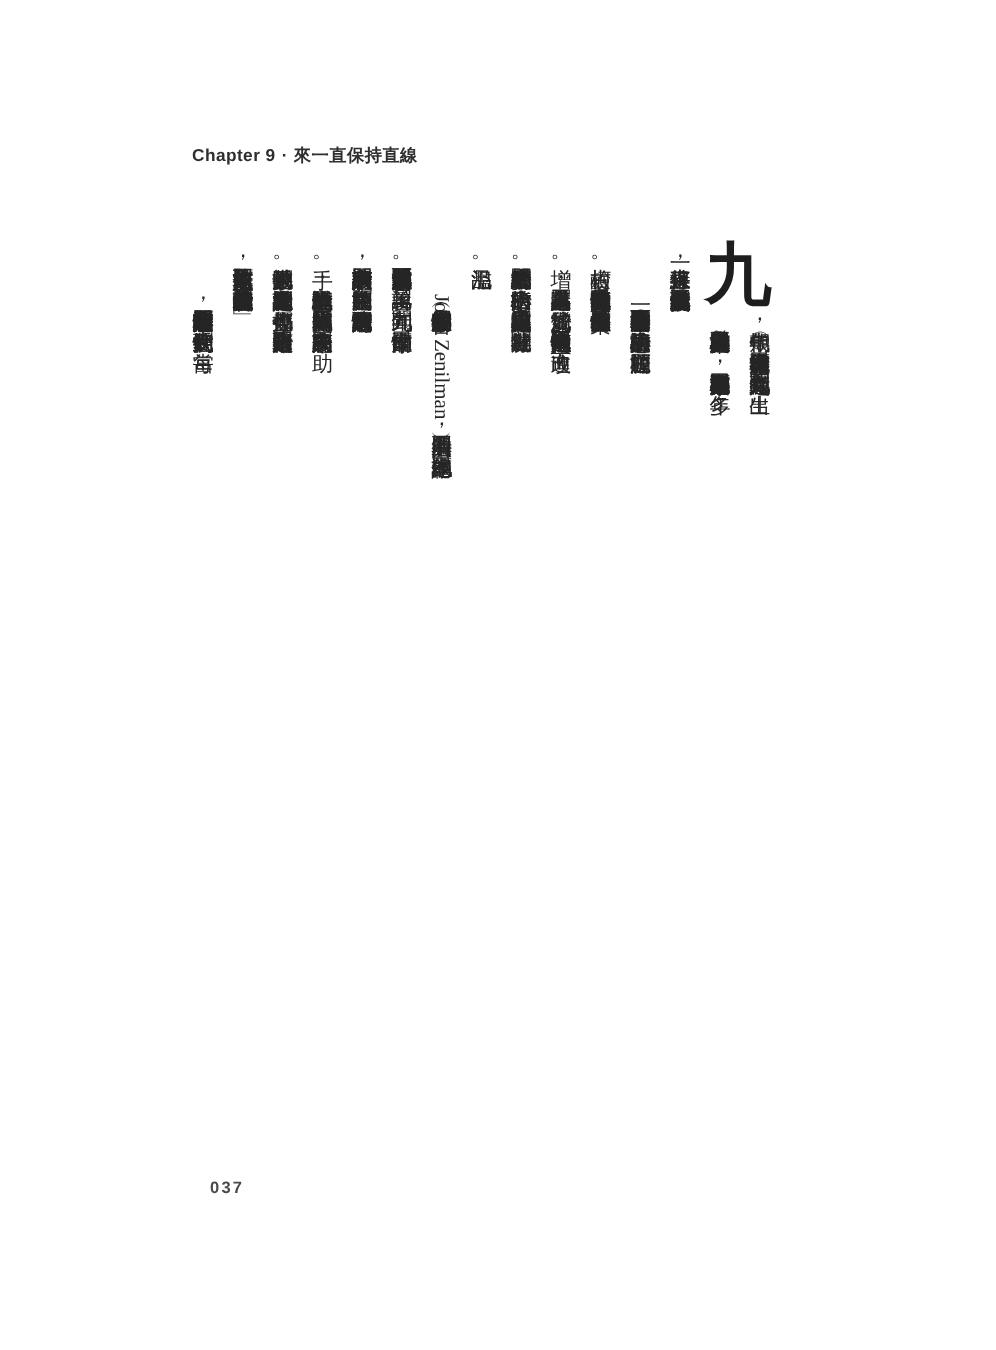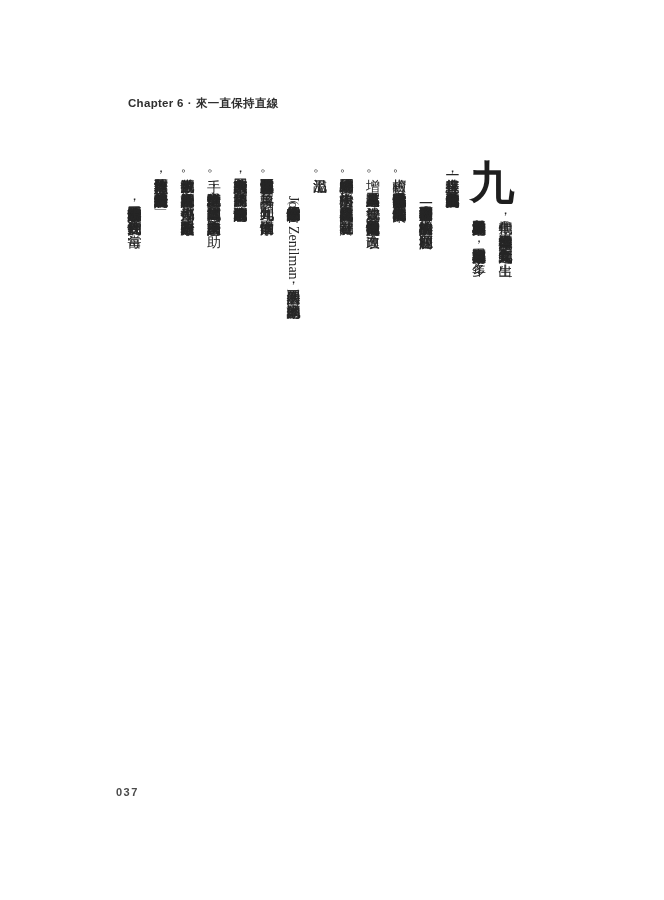--- a/index.html
+++ b/index.html
@@ -52,35 +52,35 @@
     font-family: "Liberation Serif", serif;
     font-size: 14px;
     line-height: 15px;        
     letter-spacing: 0;
     color: #262626;
     height: 582px;
     white-space: nowrap;
   }
   .page-number {
     position: absolute;
-    left: 116px; top: 786px;
+    left: 140px; top: 786px;
     font-family: "Liberation Sans", sans-serif;
     font-size: 11px;
     font-weight: 600;
     color: #4a4a4a;
     letter-spacing: 1.5px;
   }
 </style>
 </head>
 <body>
 
 <div class="page">
 
   <header class="chapter-header">
-    <span>Chapter 6</span><span class="sep">·</span><span>來一直保持直線</span>
+    <span>Chapter 9</span><span class="sep">·</span><span>來一直保持直線</span>
   </header>
 
   <div class="drop-cap">九</div>
 
   <div class="text-block">
       <div class="col" style="right: 0px; padding-top: 42px;">〇年代中期，巴爾的摩市爆發梅毒大流行。從一九九五到九六年短短一年之間，出生</div>
       <div class="col" style="right: 26.5px; padding-top: 42px;">即感染梅毒的嬰兒人數增加了五〇〇％。觀察巴爾的摩市梅毒感染率的趨勢圖，多年</div>
       <div class="col" style="right: 53px;">來一直保持直線，但是到了一九九五年突然以接近直角的角度向上彎曲。</div>
       <div class="col" style="right: 79.5px; padding-top: 28px;">巴爾的摩市的梅毒問題為什麼會一發不可收拾？根據疾病防治中心的說法，問題根源在於</div>
       <div class="col" style="right: 106px;">古柯鹼。由於吸食這種毒品容易導致危險性行為大幅成長，愛滋病及梅毒等性病的案例因而暴</div>

